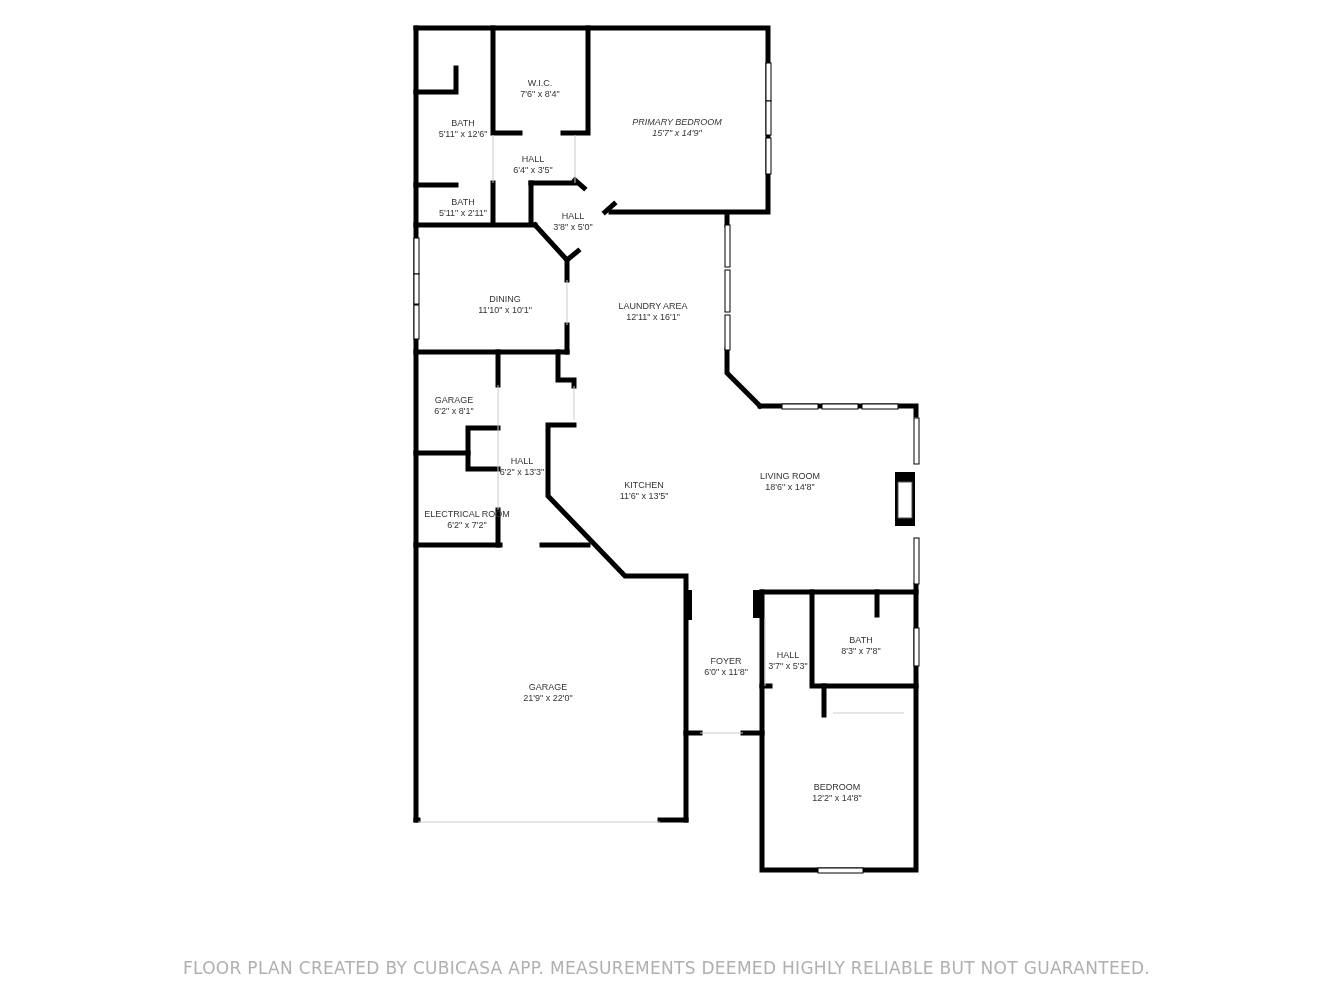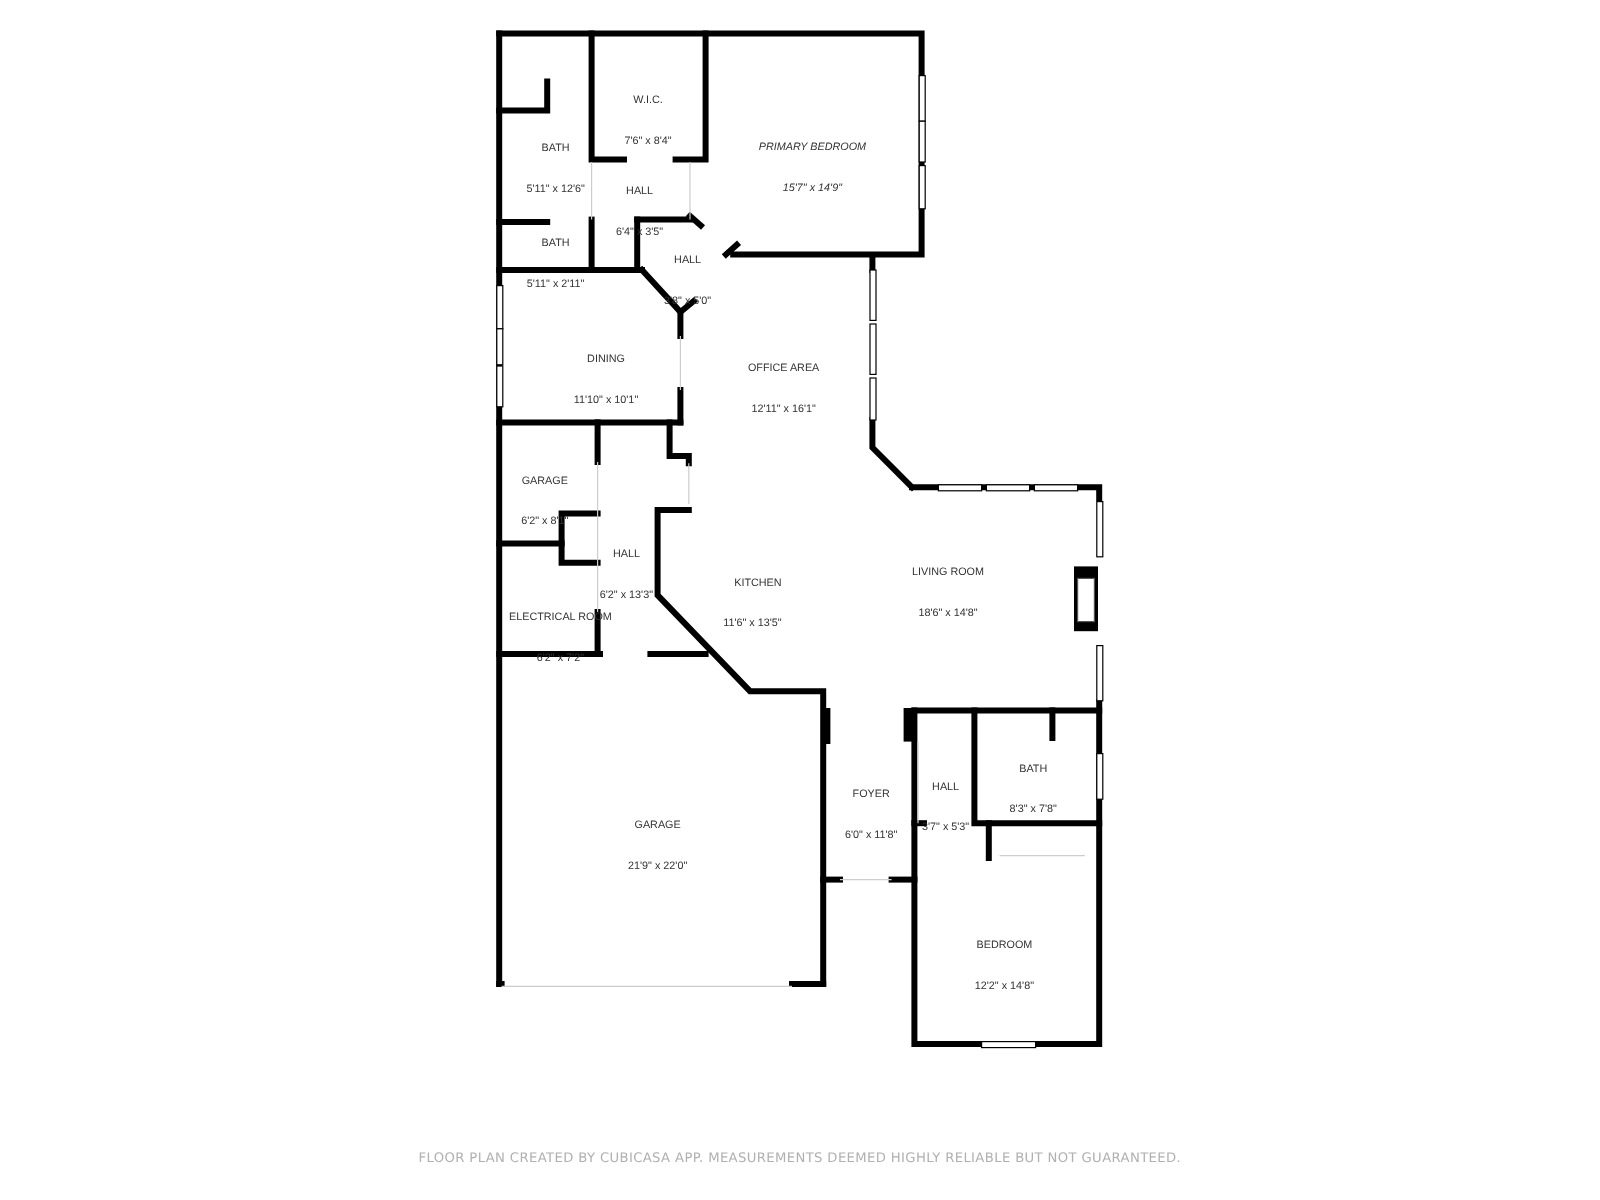--- a/index.html
+++ b/index.html
@@ -1,20 +1,20 @@
 <!DOCTYPE html>
 <html><head>
 <meta charset="utf-8">
 <style>
   html, body { margin: 0; padding: 0; background: #ffffff; }
   body { width: 1333px; height: 1000px; position: relative; overflow: hidden; font-family: "Liberation Sans", sans-serif; }
   #plan { position: absolute; left: 0; top: 0; }
   .lbl { position: absolute; text-align: center; color: #333; font-size: 9px; line-height: 11px; transform: translate(-50%, -50%); white-space: nowrap; }
-  .lbl .n, .lbl .d { display: block; margin-top: 23px; }
-  .footer { position: absolute; left: 0; width: 1333px; top: 958px; text-align: center; font-size: 11px; color: #b0b0b0; letter-spacing: 0.3px; font-family: "DejaVu Sans", sans-serif; }
+  .lbl .n, .lbl .d { display: block; }
+  .footer { position: absolute; left: 0; width: 1333px; top: 958px; text-align: center; font-size: 17px; color: #b0b0b0; letter-spacing: 0.3px; font-family: "DejaVu Sans", sans-serif; }
 </style>
 </head>
 <body>
 
 <svg id="plan" width="1333" height="1000" viewBox="0 0 1333 1000">
   <g fill="none" stroke="#000" stroke-width="5" stroke-linecap="square">
 
     <polyline points="416,28 416,820"></polyline>
 
     <polyline points="416,28 768,28 768,212 611,212"></polyline>
@@ -129,32 +129,32 @@
     </div>
     <div class="lbl" style="left: 573px; top: 222px;">
       <span class="n">HALL</span>
       <span class="d">3'8" x 5'0"</span>
     </div>
     <div class="lbl" style="left: 505px; top: 305px;">
       <span class="n">DINING</span>
       <span class="d">11'10" x 10'1"</span>
     </div>
     <div class="lbl" style="left: 653px; top: 312px;">
-      <span class="n">OFFICE AREA</span>
+      <span class="n">LAUNDRY AREA</span>
       <span class="d">12'11" x 16'1"</span>
     </div>
     <div class="lbl" style="left: 454px; top: 406px;">
       <span class="n">GARAGE</span>
       <span class="d">6'2" x 8'1"</span>
     </div>
     <div class="lbl" style="left: 522px; top: 467px;">
       <span class="n">HALL</span>
       <span class="d">6'2" x 13'3"</span>
     </div>
-    <div class="lbl" style="left: 627px; top: 491px; text-align: right;">
+    <div class="lbl" style="left: 644px; top: 491px;">
       <span class="n">KITCHEN</span>
       <span class="d">11'6" x 13'5"</span>
     </div>
     <div class="lbl" style="left: 467px; top: 520px;">
       <span class="n">ELECTRICAL ROOM</span>
       <span class="d">6'2" x 7'2"</span>
     </div>
     <div class="lbl" style="left: 790px; top: 482px;">
       <span class="n">LIVING ROOM</span>
       <span class="d">18'6" x 14'8"</span>

